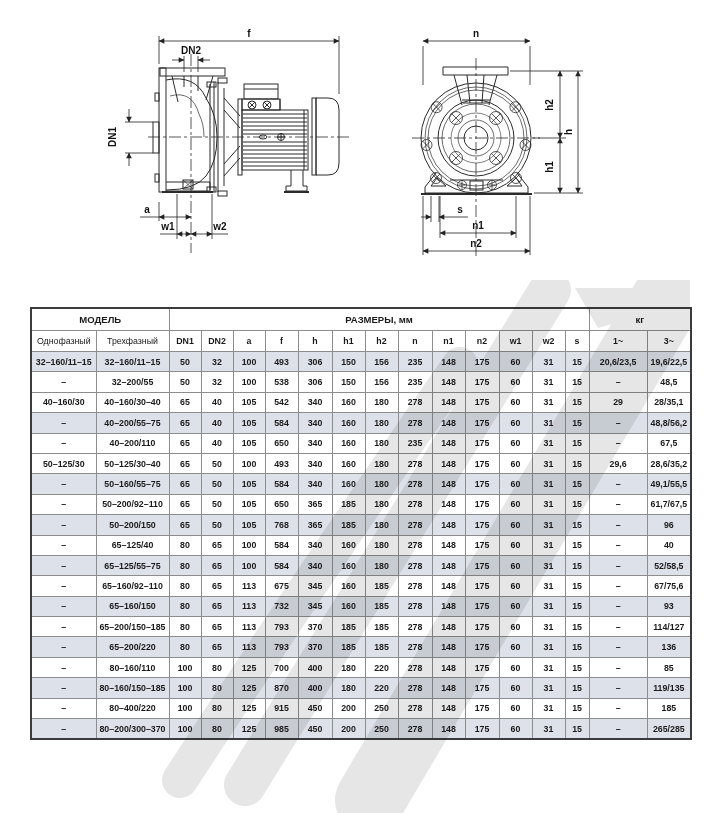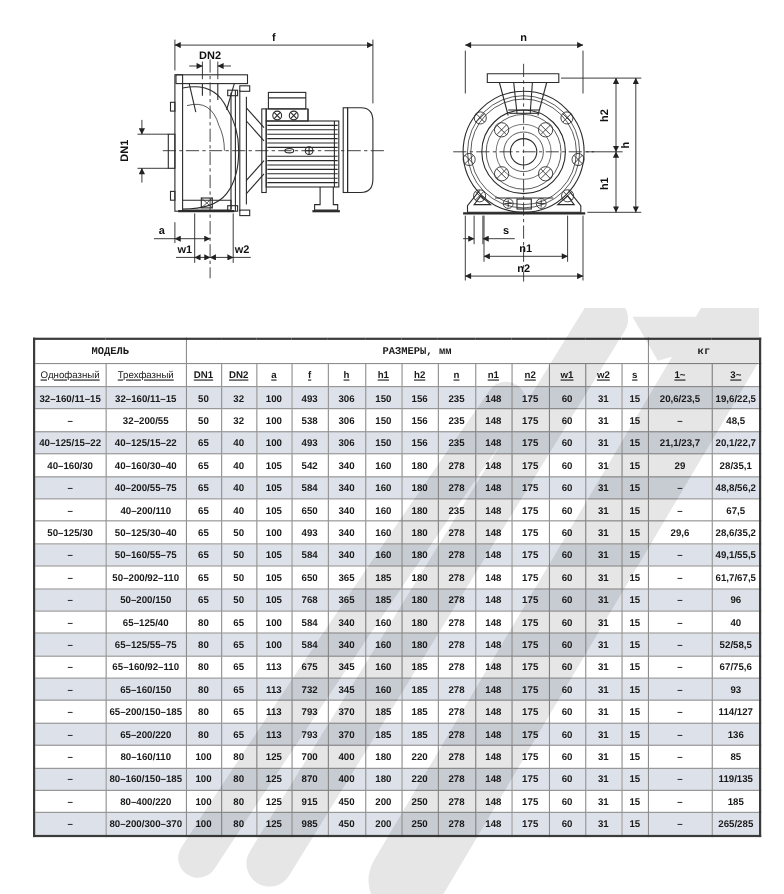--- a/index.html
+++ b/index.html
@@ -11,22 +11,22 @@
   .drawing text{font-family:"Liberation Sans","DejaVu Sans",sans-serif;font-weight:bold;font-size:10px;fill:#111;}
   #dims-table{
     position:absolute;left:30px;top:307px;width:660px;z-index:1;
     border-collapse:collapse;table-layout:fixed;background:#fff;
     border:2px solid #3b3b3b;
   }
   #dims-table th,#dims-table td{
     border:1px solid #8d8d8d;text-align:center;vertical-align:middle;
     padding:0;color:#1a1a1a;overflow:hidden;white-space:nowrap;
   }
-  tr.group th{height:21px;font-size:9.5px;font-weight:bold;font-family:Liberation Mono, monospace;}
-  th.sub{height:20px;font-size:8.8px;text-decoration:underline;}
+  tr.group th{height:21px;font-size:9.5px;font-weight:bold;}
+  th.sub{height:20px;font-size:8.8px;}
   th.sub-model{font-weight:normal;}
   th.sub-dim{font-weight:bold;}
   #table-body td{height:19.4px;font-size:8.8px;font-weight:bold;}
   tr.stripe td{background:#dde1e9;}
   .watermark{
     position:absolute;left:30px;top:280px;z-index:3;
     pointer-events:none;mix-blend-mode:multiply;opacity:.5;
   }
 </style>
 </head>
@@ -341,39 +341,20 @@
         <td class="c-dim">156</td>
         <td class="c-dim">235</td>
         <td class="c-dim">148</td>
         <td class="c-dim">175</td>
         <td class="c-dim">60</td>
         <td class="c-dim">31</td>
         <td class="c-dim">15</td>
         <td class="c-kg">–</td>
         <td class="c-kg">48,5</td>
       </tr>
-      <tr class="stripe">
-        <td class="c-model">40–125/15–22</td>
-        <td class="c-model">40–125/15–22</td>
-        <td class="c-dim">65</td>
-        <td class="c-dim">40</td>
-        <td class="c-dim">100</td>
-        <td class="c-dim">493</td>
-        <td class="c-dim">306</td>
-        <td class="c-dim">150</td>
-        <td class="c-dim">156</td>
-        <td class="c-dim">235</td>
-        <td class="c-dim">148</td>
-        <td class="c-dim">175</td>
-        <td class="c-dim">60</td>
-        <td class="c-dim">31</td>
-        <td class="c-dim">15</td>
-        <td class="c-kg">21,1/23,7</td>
-        <td class="c-kg">20,1/22,7</td>
-      </tr>
       <tr>
         <td class="c-model">40–160/30</td>
         <td class="c-model">40–160/30–40</td>
         <td class="c-dim">65</td>
         <td class="c-dim">40</td>
         <td class="c-dim">105</td>
         <td class="c-dim">542</td>
         <td class="c-dim">340</td>
         <td class="c-dim">160</td>
         <td class="c-dim">180</td>

